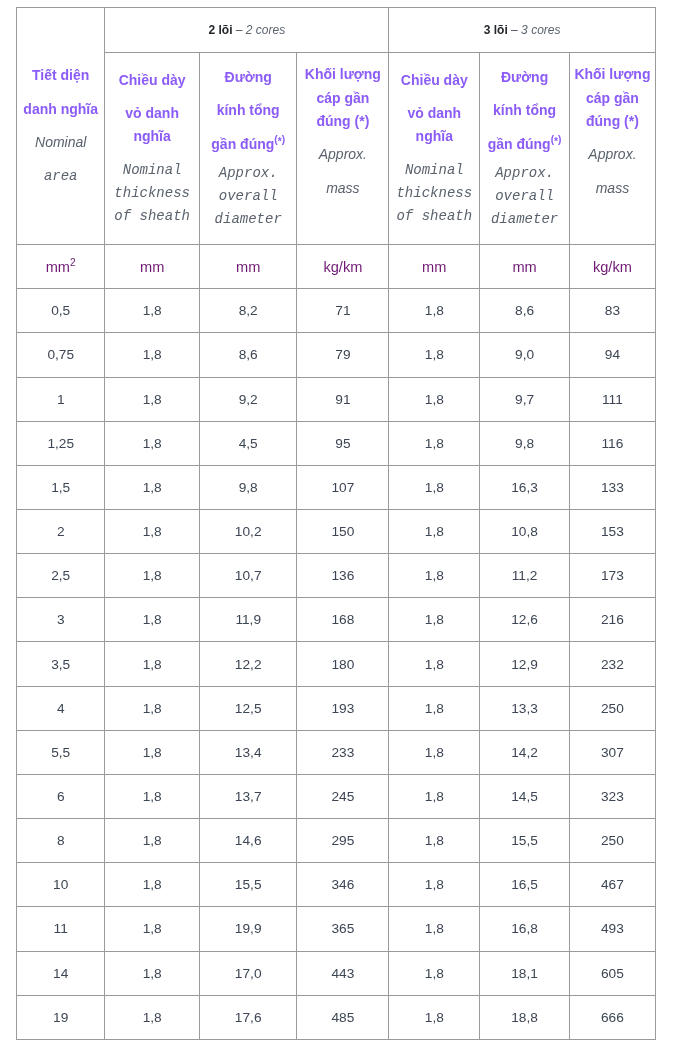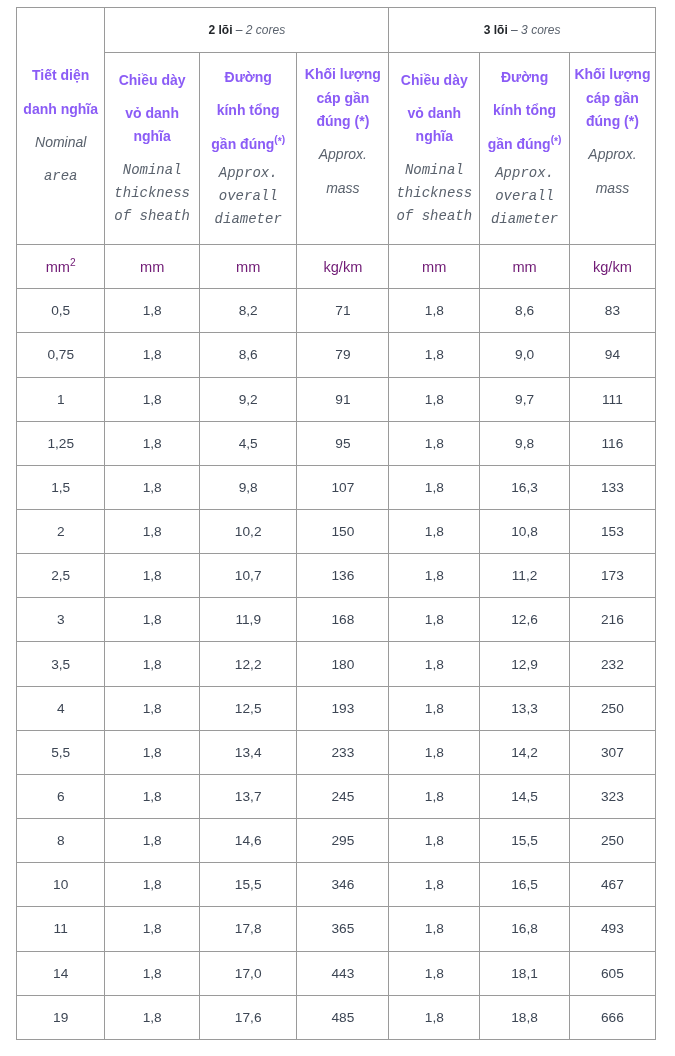--- a/index.html
+++ b/index.html
@@ -225,21 +225,21 @@
           <td class="data">1,8</td>
           <td class="data">15,5</td>
           <td class="data">346</td>
           <td class="data">1,8</td>
           <td class="data">16,5</td>
           <td class="data">467</td>
         </tr>
         <tr>
           <td class="data">11</td>
           <td class="data">1,8</td>
-          <td class="data">17,8</td>
+          <td class="data">19,9</td>
           <td class="data">365</td>
           <td class="data">1,8</td>
           <td class="data">16,8</td>
           <td class="data">493</td>
         </tr>
         <tr>
           <td class="data">14</td>
           <td class="data">1,8</td>
           <td class="data">17,0</td>
           <td class="data">443</td>

